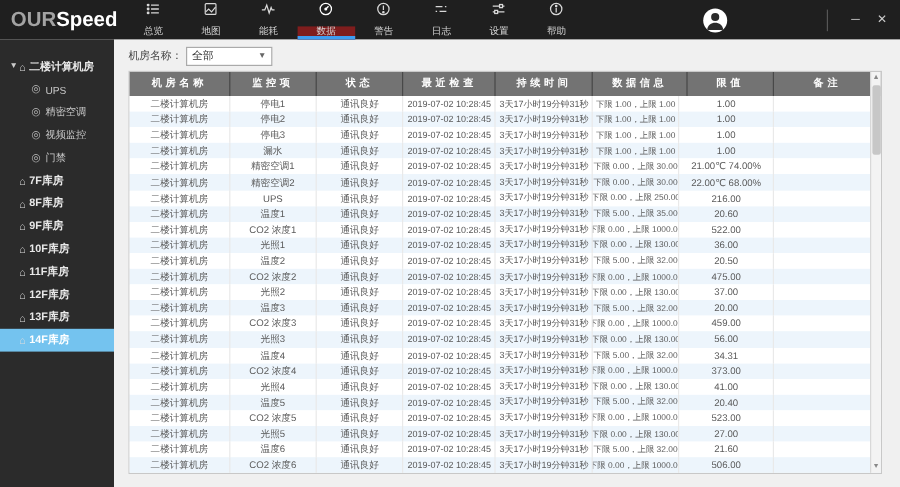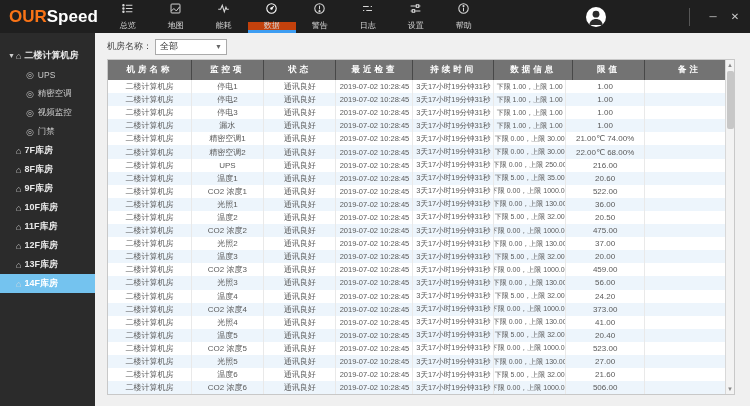--- a/index.html
+++ b/index.html
@@ -3,27 +3,27 @@
 <meta charset="utf-8">
 <style>
   * { margin:0; padding:0; box-sizing:border-box; }
   html,body { width:750px; height:406px; overflow:hidden;
     font-family:"Liberation Sans","DejaVu Sans",sans-serif; background:#f0f0f0; }
 
   
   .titlebar { height:33px; background:#1f1f1f; display:flex; align-items:stretch; }
   .logo { display:flex; align-items:center; padding:0 6px 0 9px; font-size:17px;
     font-weight:bold; letter-spacing:0; }
-  .logo .p1 { color:#f97316;text-align:center; } .logo .p2 { color:#ffffff; }
+  .logo .p1 { color:#a3a3a3;text-align:center; } .logo .p2 { color:#ffffff; }
   .nav { display:flex; }
   .tab { width:48px; display:flex; flex-direction:column; align-items:center;
     justify-content:flex-end; position:relative; cursor:pointer; padding-bottom:3px;margin-top:22px; }
   .tab svg { width:13px; height:13px; margin-bottom:2px; }
   .tab .tab-label { font-size:8px; color:#d6d6d6; line-height:9px; }
-  .tab.active { background:#c2410c; }
+  .tab.active { background:#7f1d1d; }
   .tab.active::after { content:""; position:absolute; left:0; right:0; bottom:0;
     height:3px; background:#3d9df2; }
   .tb-spacer { flex:1; }
   .user { display:flex; align-items:center; }
   .avatar { width:20px; height:20px; border-radius:50%; background:#ffffff;
     display:flex; align-items:center; justify-content:center; overflow:hidden; margin-right:6px; }
   .user-texts { display:flex; flex-direction:column; justify-content:center;gap:32px; }
   .user-name { font-size:8px; color:#e0e0e0; line-height:10px; }
   .user-time { font-size:7px; color:#9a9a9a; line-height:9px; }
   .tb-sep { width:1px; height:18px; background:#565656; margin:auto 12px; }
@@ -414,21 +414,21 @@
             <div class="td c7">56.00</div>
             <div class="td c8"></div>
           </div>
           <div class="tr">
             <div class="td c1">二楼计算机房</div>
             <div class="td c2">温度4</div>
             <div class="td c3">通讯良好</div>
             <div class="td c4">2019-07-02 10:28:45</div>
             <div class="td c5">3天17小时19分钟31秒</div>
             <div class="td c6">下限 5.00，上限 32.00</div>
-            <div class="td c7">24.20</div>
+            <div class="td c7">34.31</div>
             <div class="td c8"></div>
           </div>
           <div class="tr alt">
             <div class="td c1">二楼计算机房</div>
             <div class="td c2">CO2 浓度4</div>
             <div class="td c3">通讯良好</div>
             <div class="td c4">2019-07-02 10:28:45</div>
             <div class="td c5">3天17小时19分钟31秒</div>
             <div class="td c6">下限 0.00，上限 1000.00</div>
             <div class="td c7">373.00</div>

